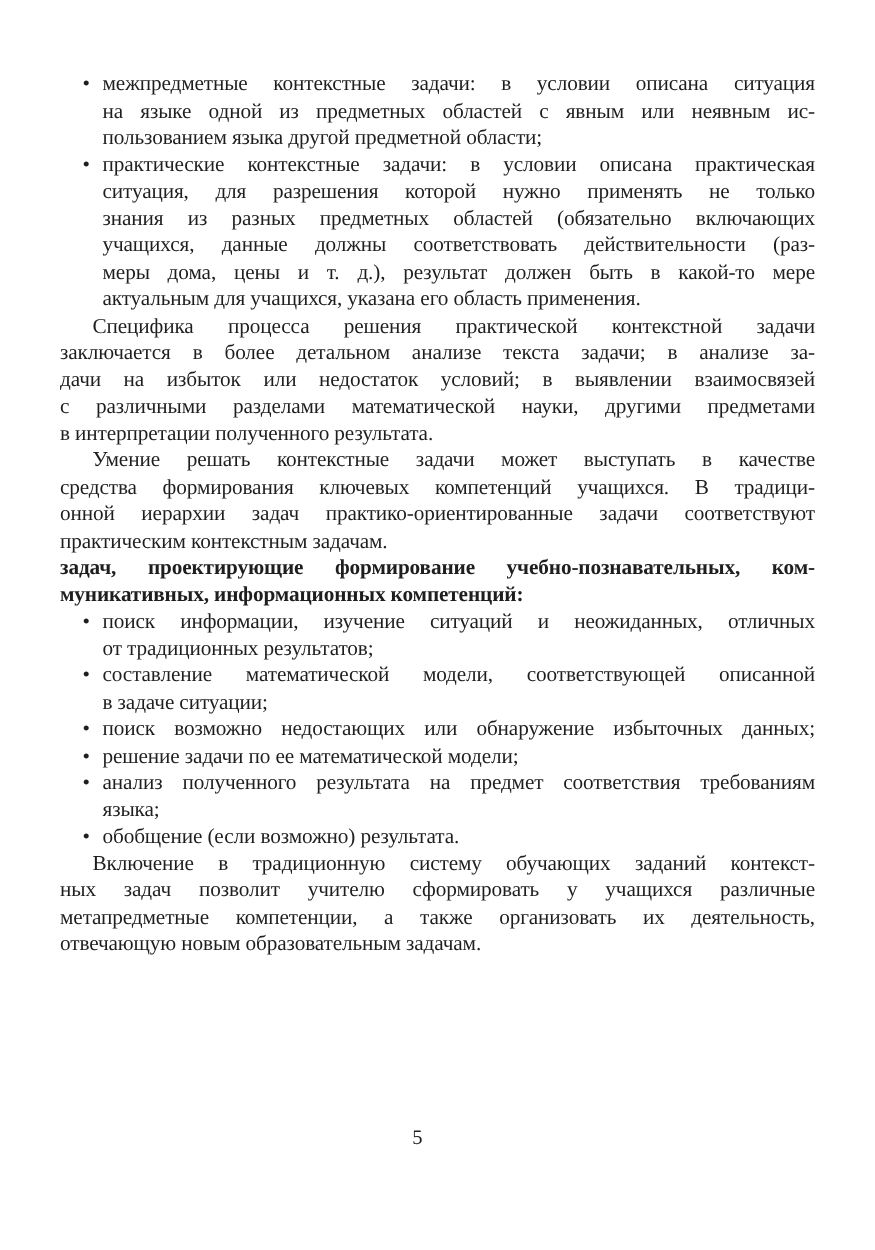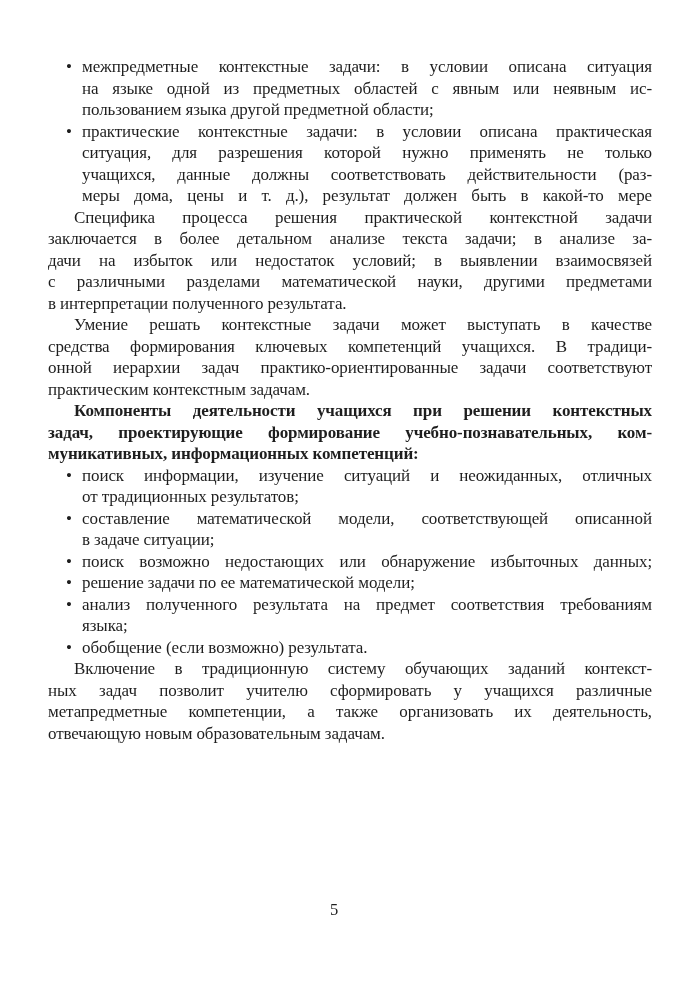--- a/index.html
+++ b/index.html
@@ -55,41 +55,42 @@
       <span class="marker">•</span>
       <div class="line j">межпредметные контекстные задачи: в условии описана ситуация</div>
       <div class="line j">на языке одной из предметных областей с явным или неявным ис-</div>
       <div class="line l">пользованием языка другой предметной области;</div>
     </div>
 
     <div class="block bullet">
       <span class="marker">•</span>
       <div class="line j">практические контекстные задачи: в условии описана практическая</div>
       <div class="line j">ситуация, для разрешения которой нужно применять не только</div>
+      <div class="line j">знания из разных предметных областей (обязательно включающих</div>
       <div class="line j">учащихся, данные должны соответствовать действительности (раз-</div>
       <div class="line j">меры дома, цены и т. д.), результат должен быть в какой-то мере</div>
+      <div class="line l">актуальным для учащихся, указана его область применения.</div>
     </div>
 
     <div class="block">
       <div class="line j indent">Специфика процесса решения практической контекстной задачи</div>
       <div class="line j">заключается в более детальном анализе текста задачи; в анализе за-</div>
       <div class="line j">дачи на избыток или недостаток условий; в выявлении взаимосвязей</div>
       <div class="line j">с различными разделами математической науки, другими предметами</div>
       <div class="line l">в интерпретации полученного результата.</div>
     </div>
 
     <div class="block">
       <div class="line j indent">Умение решать контекстные задачи может выступать в качестве</div>
       <div class="line j">средства формирования ключевых компетенций учащихся. В традици-</div>
       <div class="line j">онной иерархии задач практико-ориентированные задачи соответствуют</div>
       <div class="line l">практическим контекстным задачам.</div>
     </div>
 
     <div class="block bold">
-      <div class="line j indent">Компоненты деятельности учащихся при решении контекстных</div>
       <div class="line j">задач, проектирующие формирование учебно-познавательных, ком-</div>
       <div class="line l">муникативных, информационных компетенций:</div>
     </div>
 
     <div class="block bullet">
       <span class="marker">•</span>
       <div class="line j">поиск информации, изучение ситуаций и неожиданных, отличных</div>
       <div class="line l">от традиционных результатов;</div>
     </div>
 

